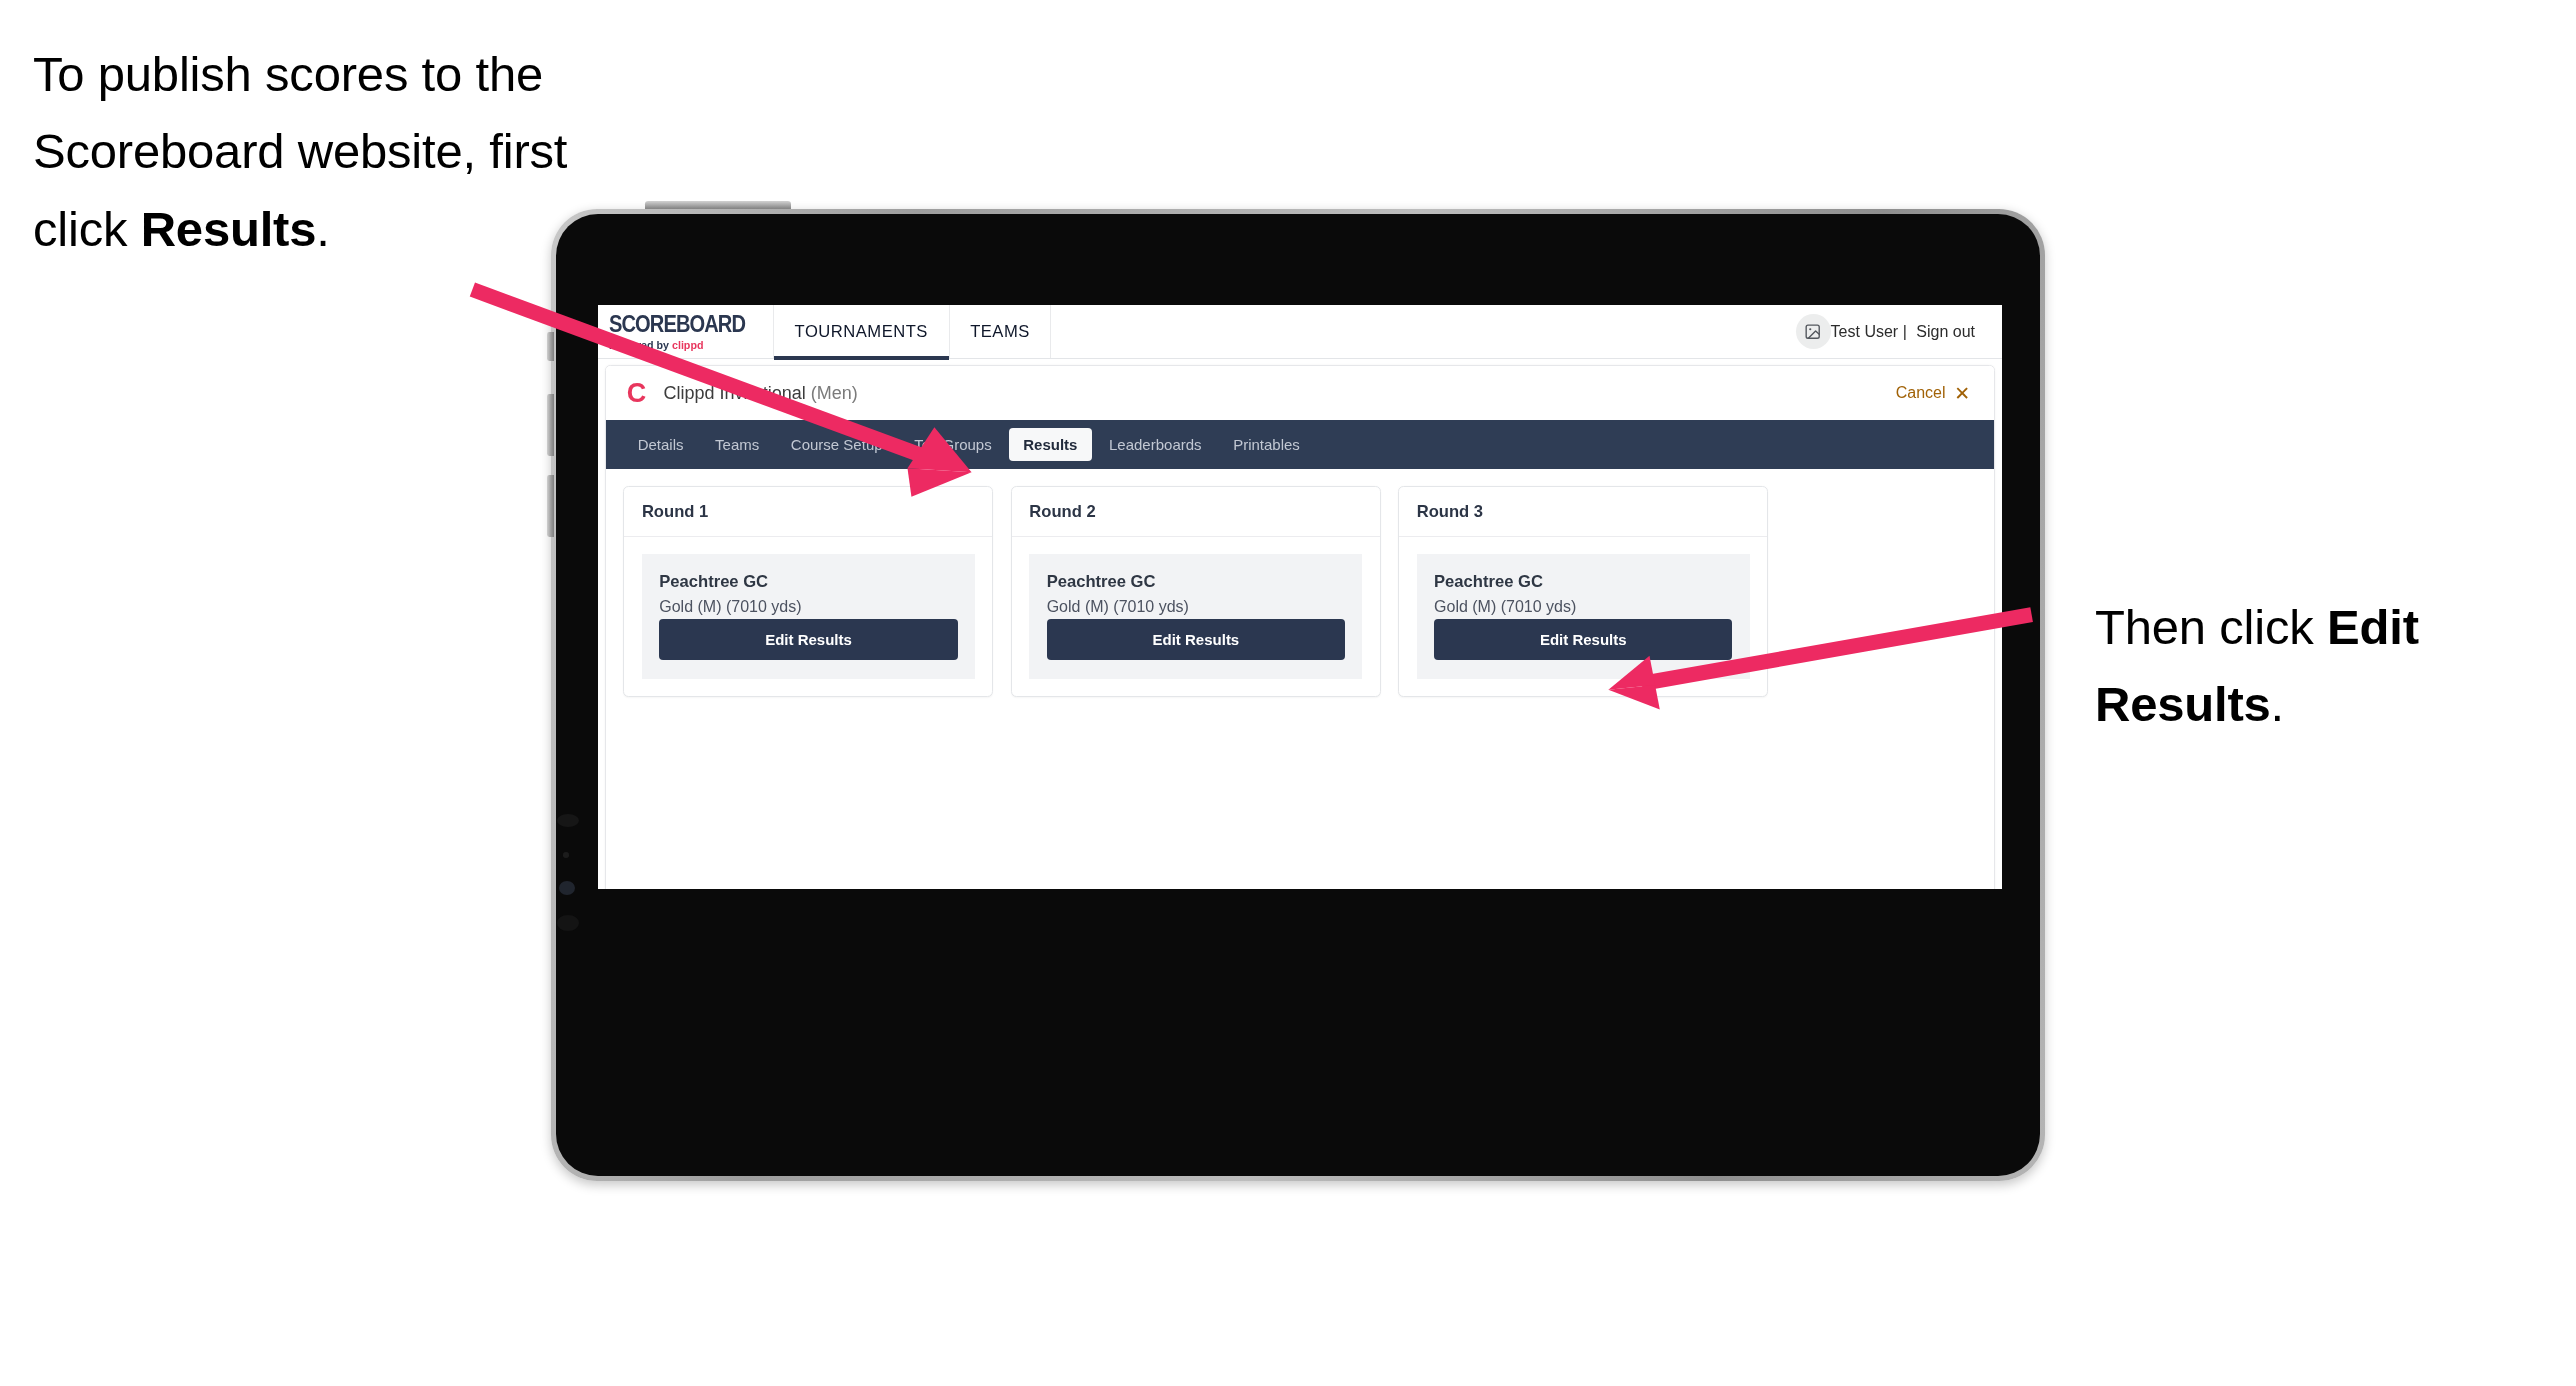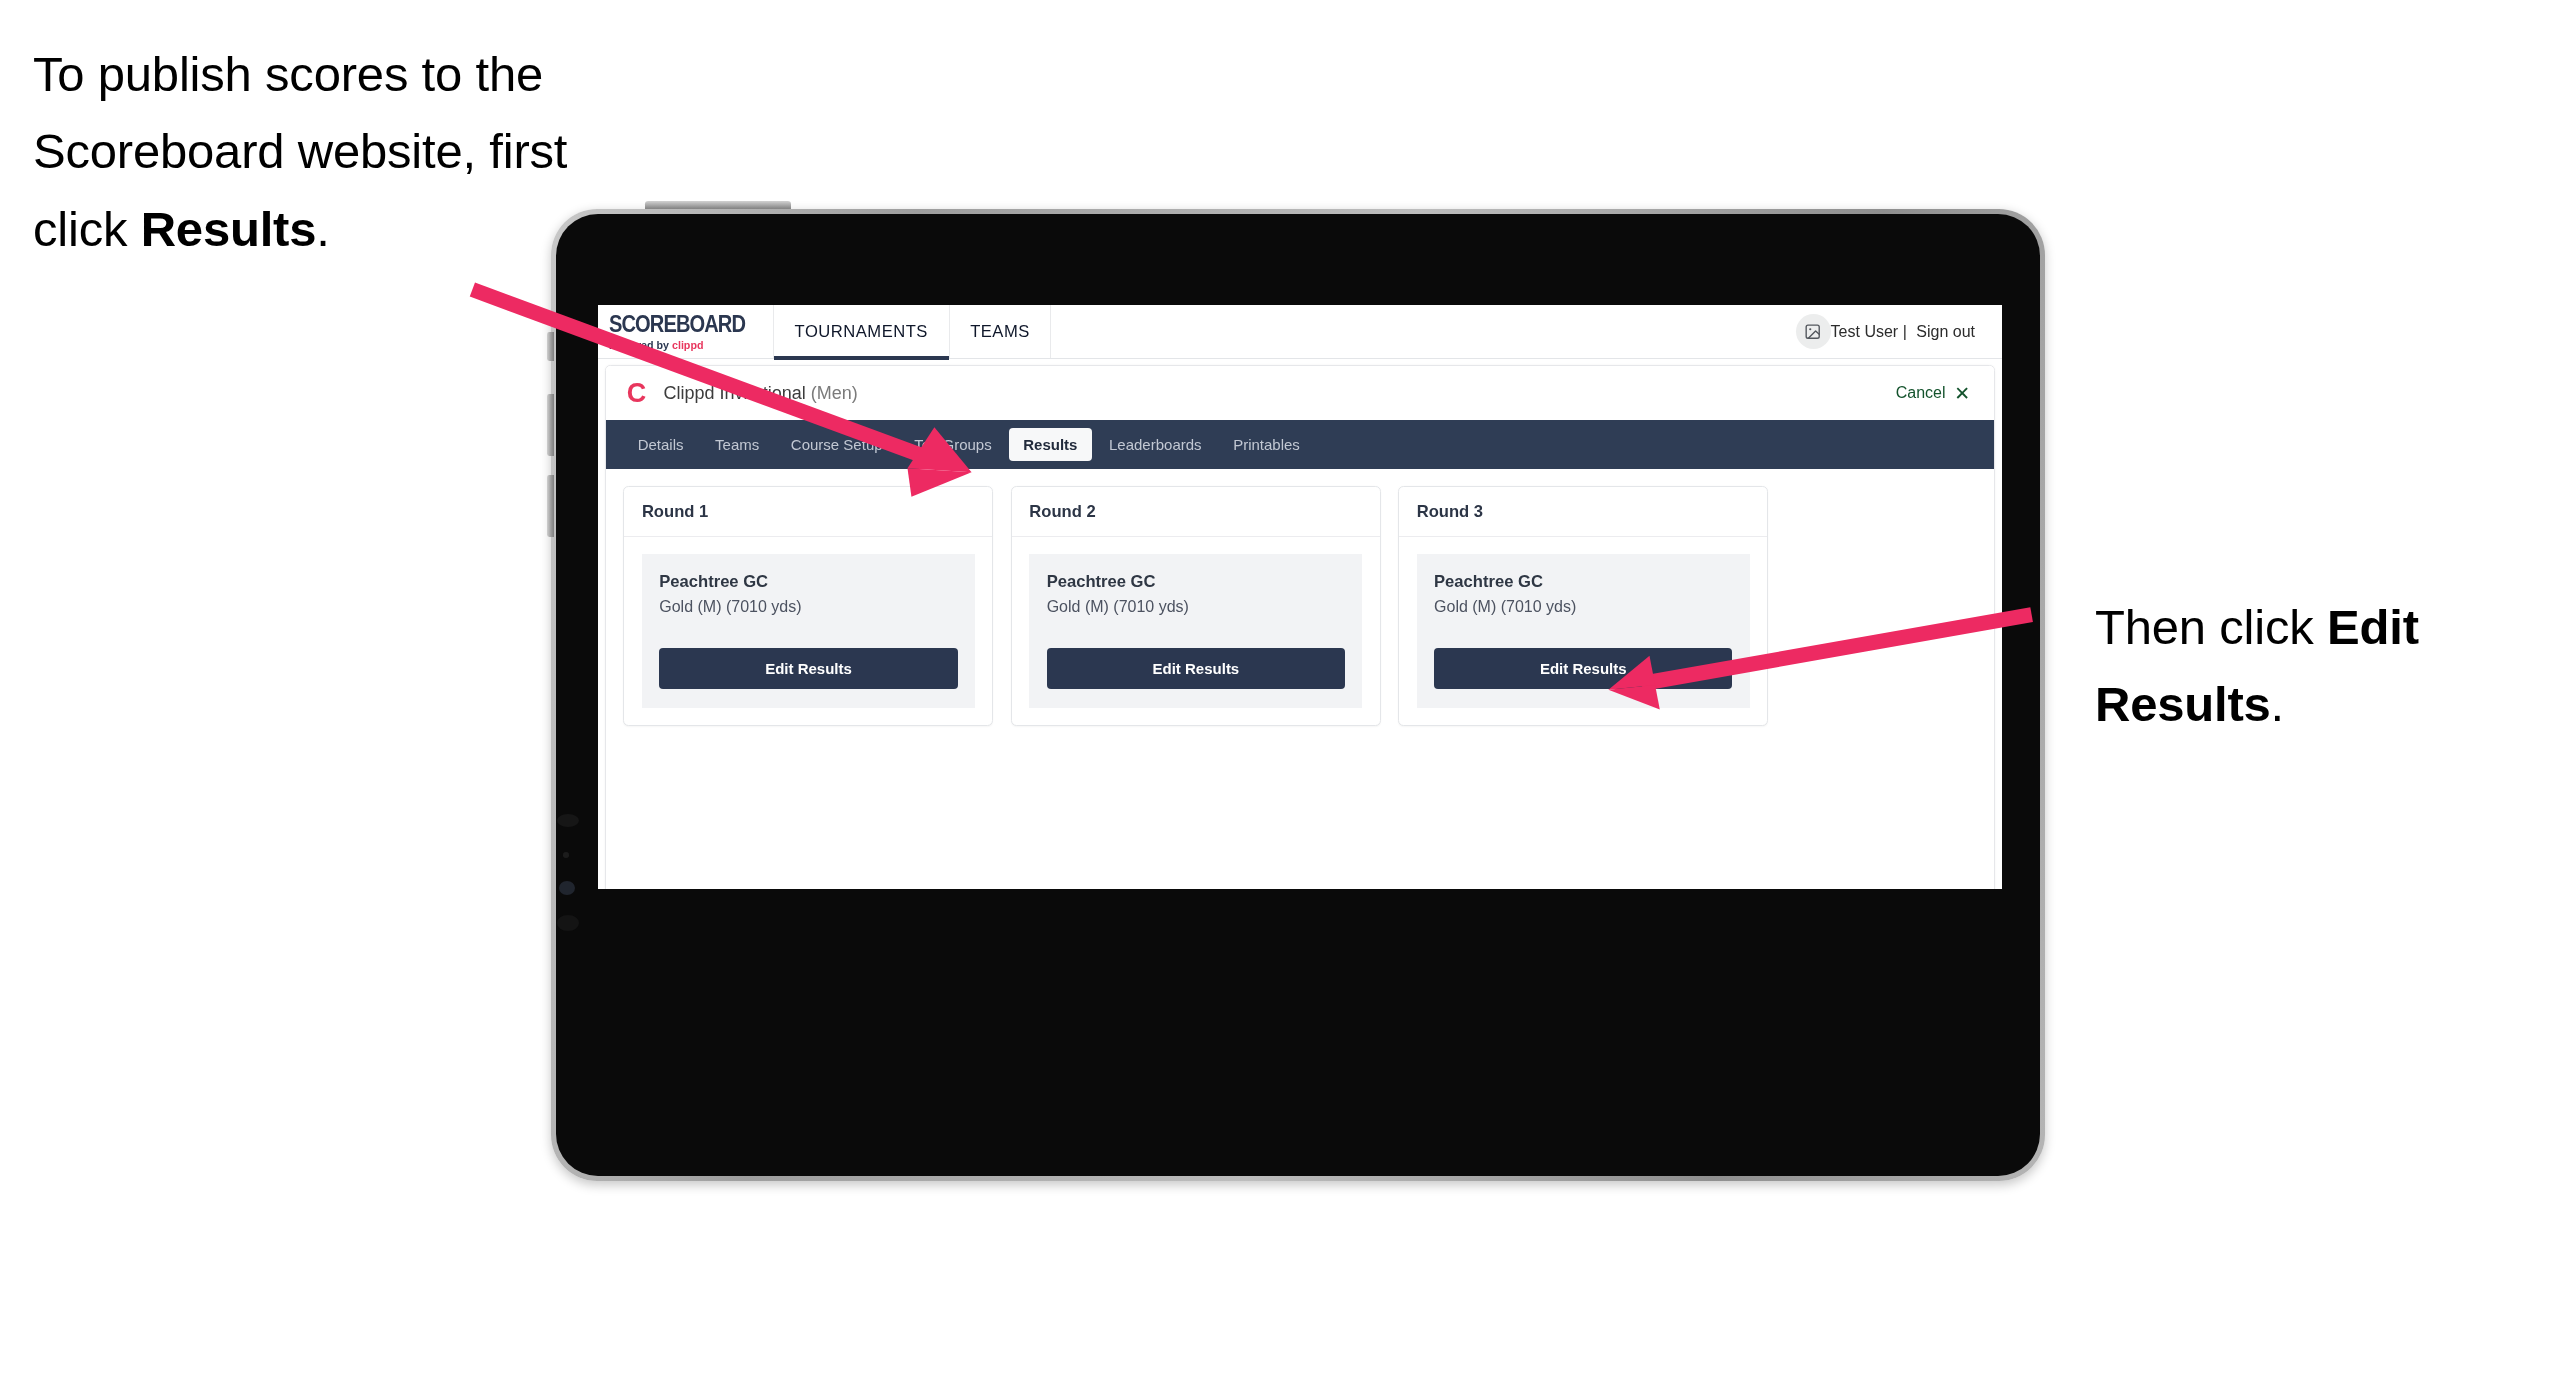--- a/index.html
+++ b/index.html
@@ -228,21 +228,21 @@
     font-size: 18px;
     color: #3c3c3c;
   }
   #tournament-title .suffix { color: #7b7b7b; }
   #header-spacer { flex: 1; }
   #cancel-button {
     display: flex;
     align-items: center;
     gap: 8.7px;
     font-size: 16px;
-    color: #14532d;
+    color: #a16207;
   }
   #cancel-x { font-size: 19px; line-height: 1; font-weight: 400; }
 
   
   #tab-strip {
     height: 49px;
     background: #2f3d55;
     display: flex;
     align-items: center;
     padding-left: 17.4px;
@@ -291,21 +291,21 @@
   }
   .course-name {
     font-size: 16.6px;
     font-weight: 700;
     color: #2f3744;
     margin-bottom: 6.3px;
   }
   .course-tee {
     font-size: 16px;
     color: #4c5260;
-    margin-bottom: 32px;
+    margin-bottom: 3px;
   }
   .edit-results-button {
     display: block;
     width: 100%;
     background: #2b3750;
     color: #ffffff;
     border: none;
     border-radius: 4px;
     padding: 12px 0;
     font-size: 15px;

